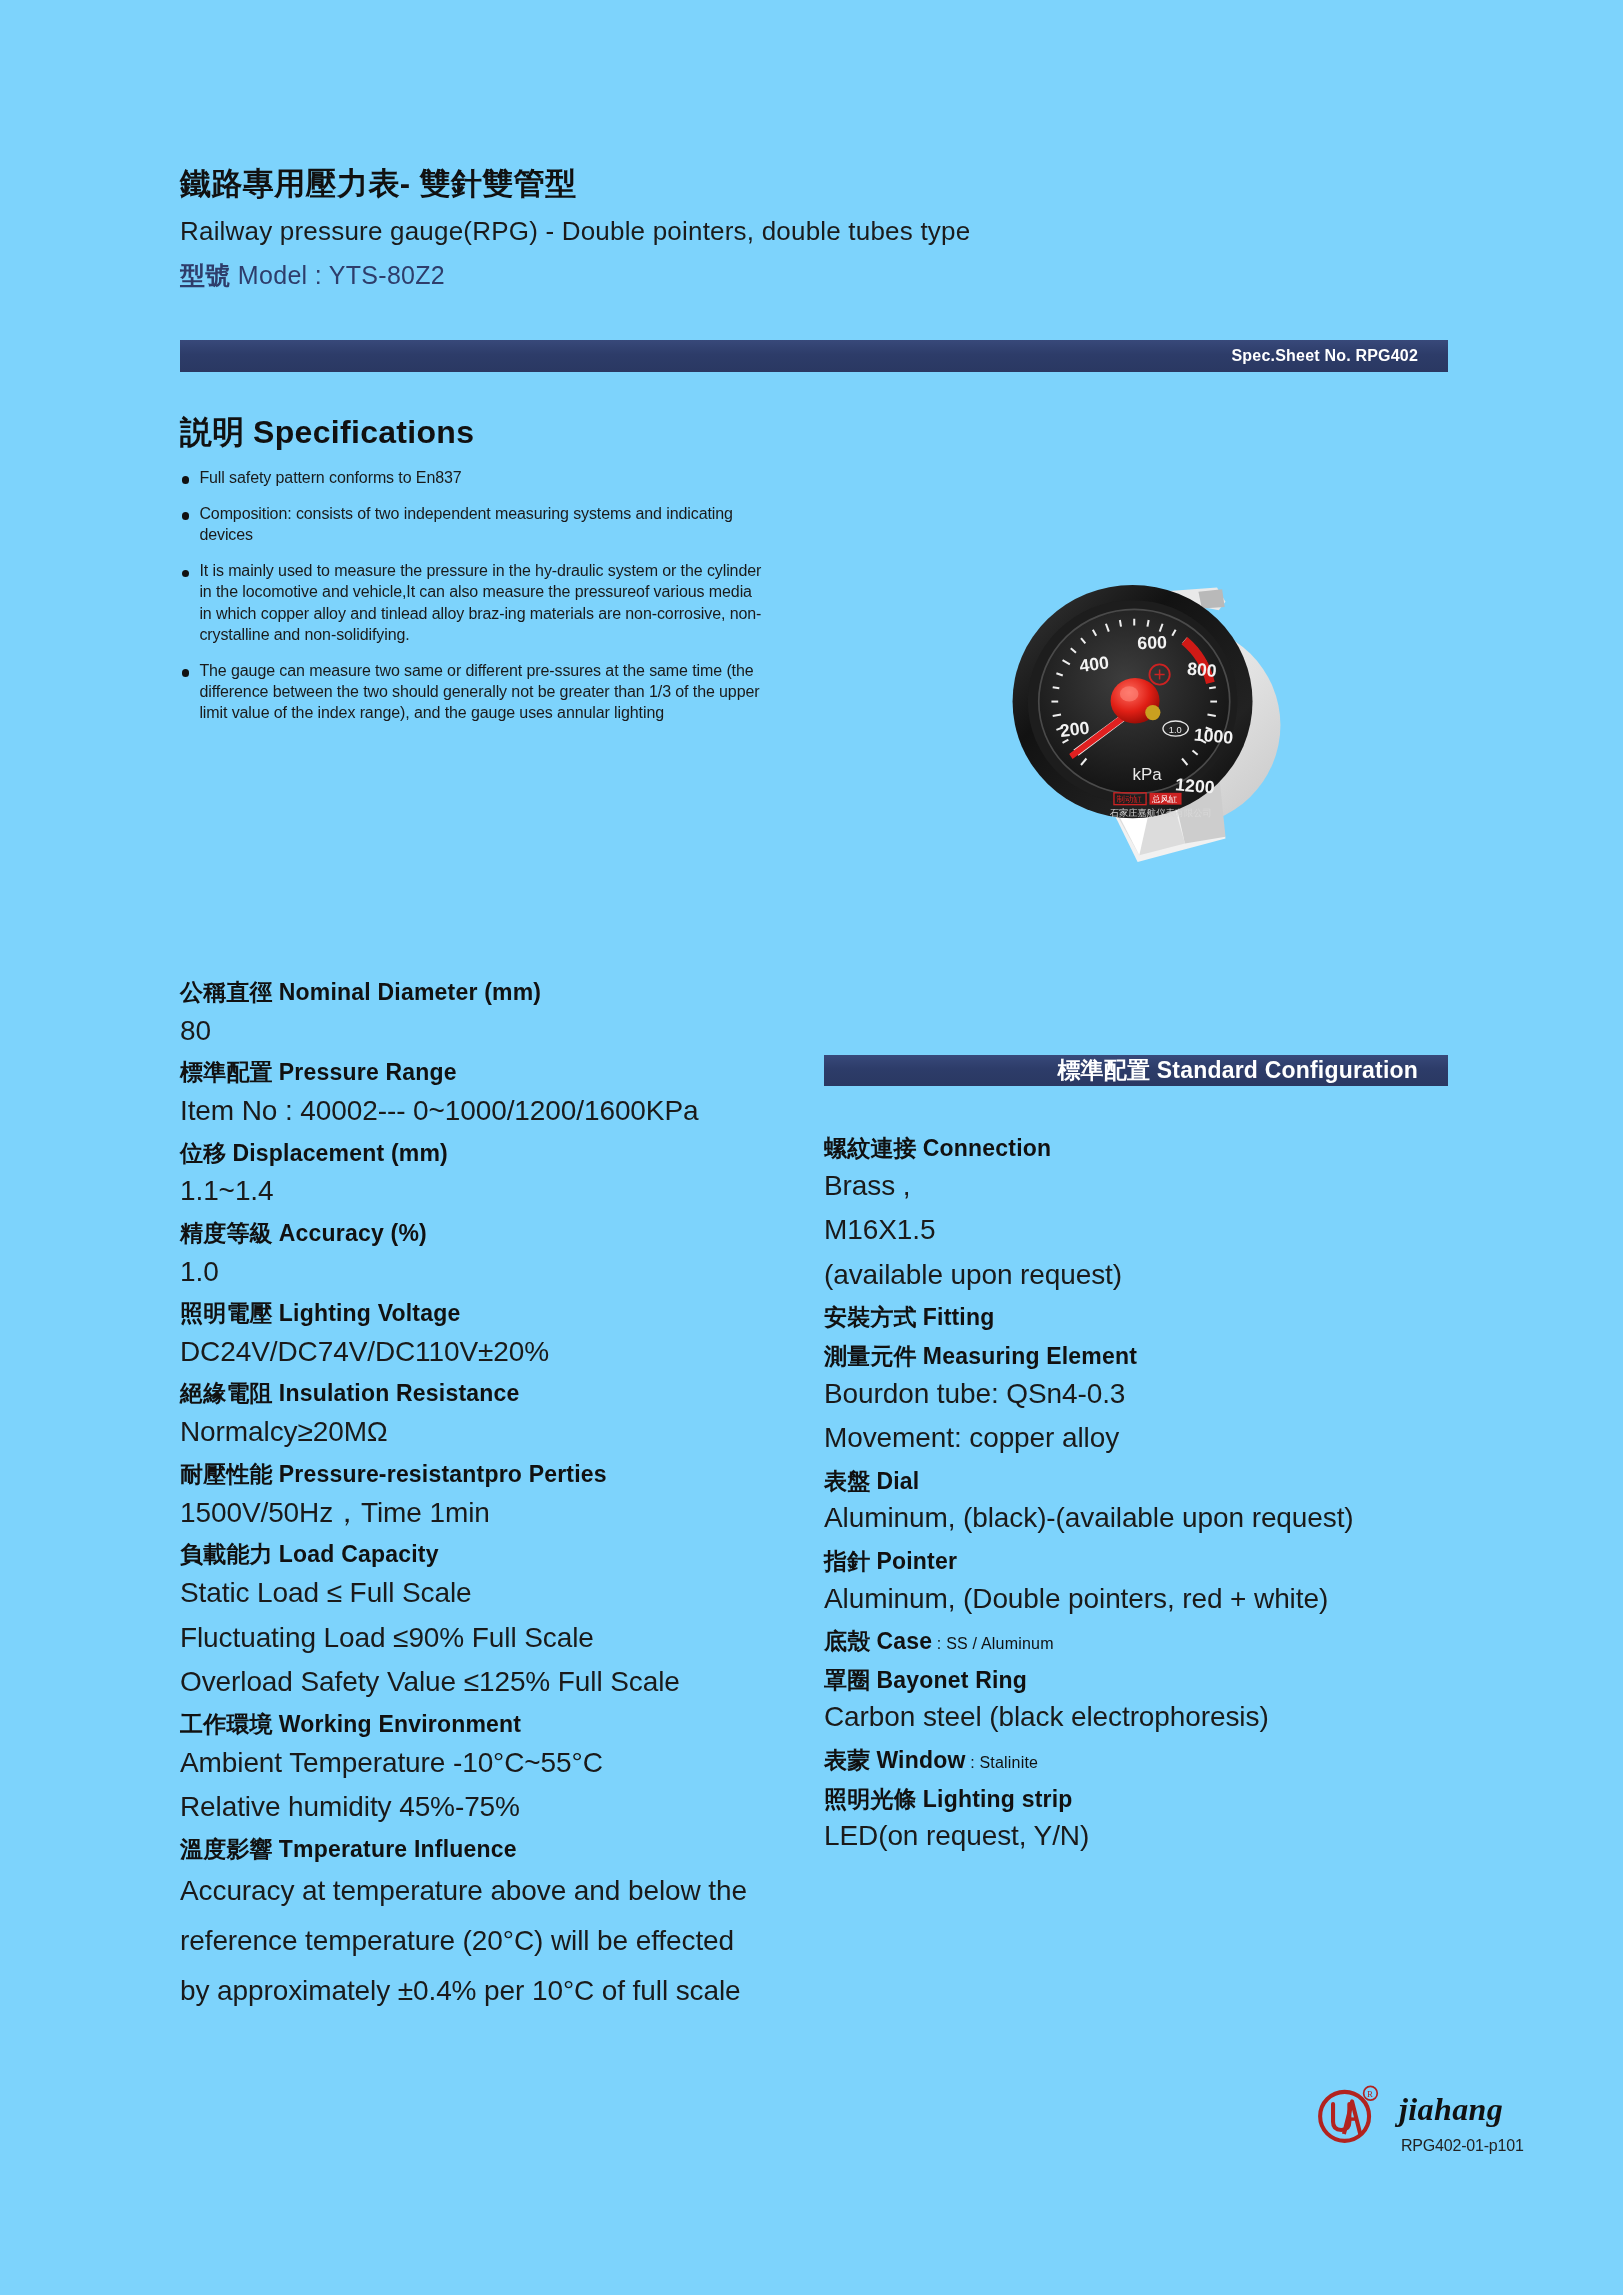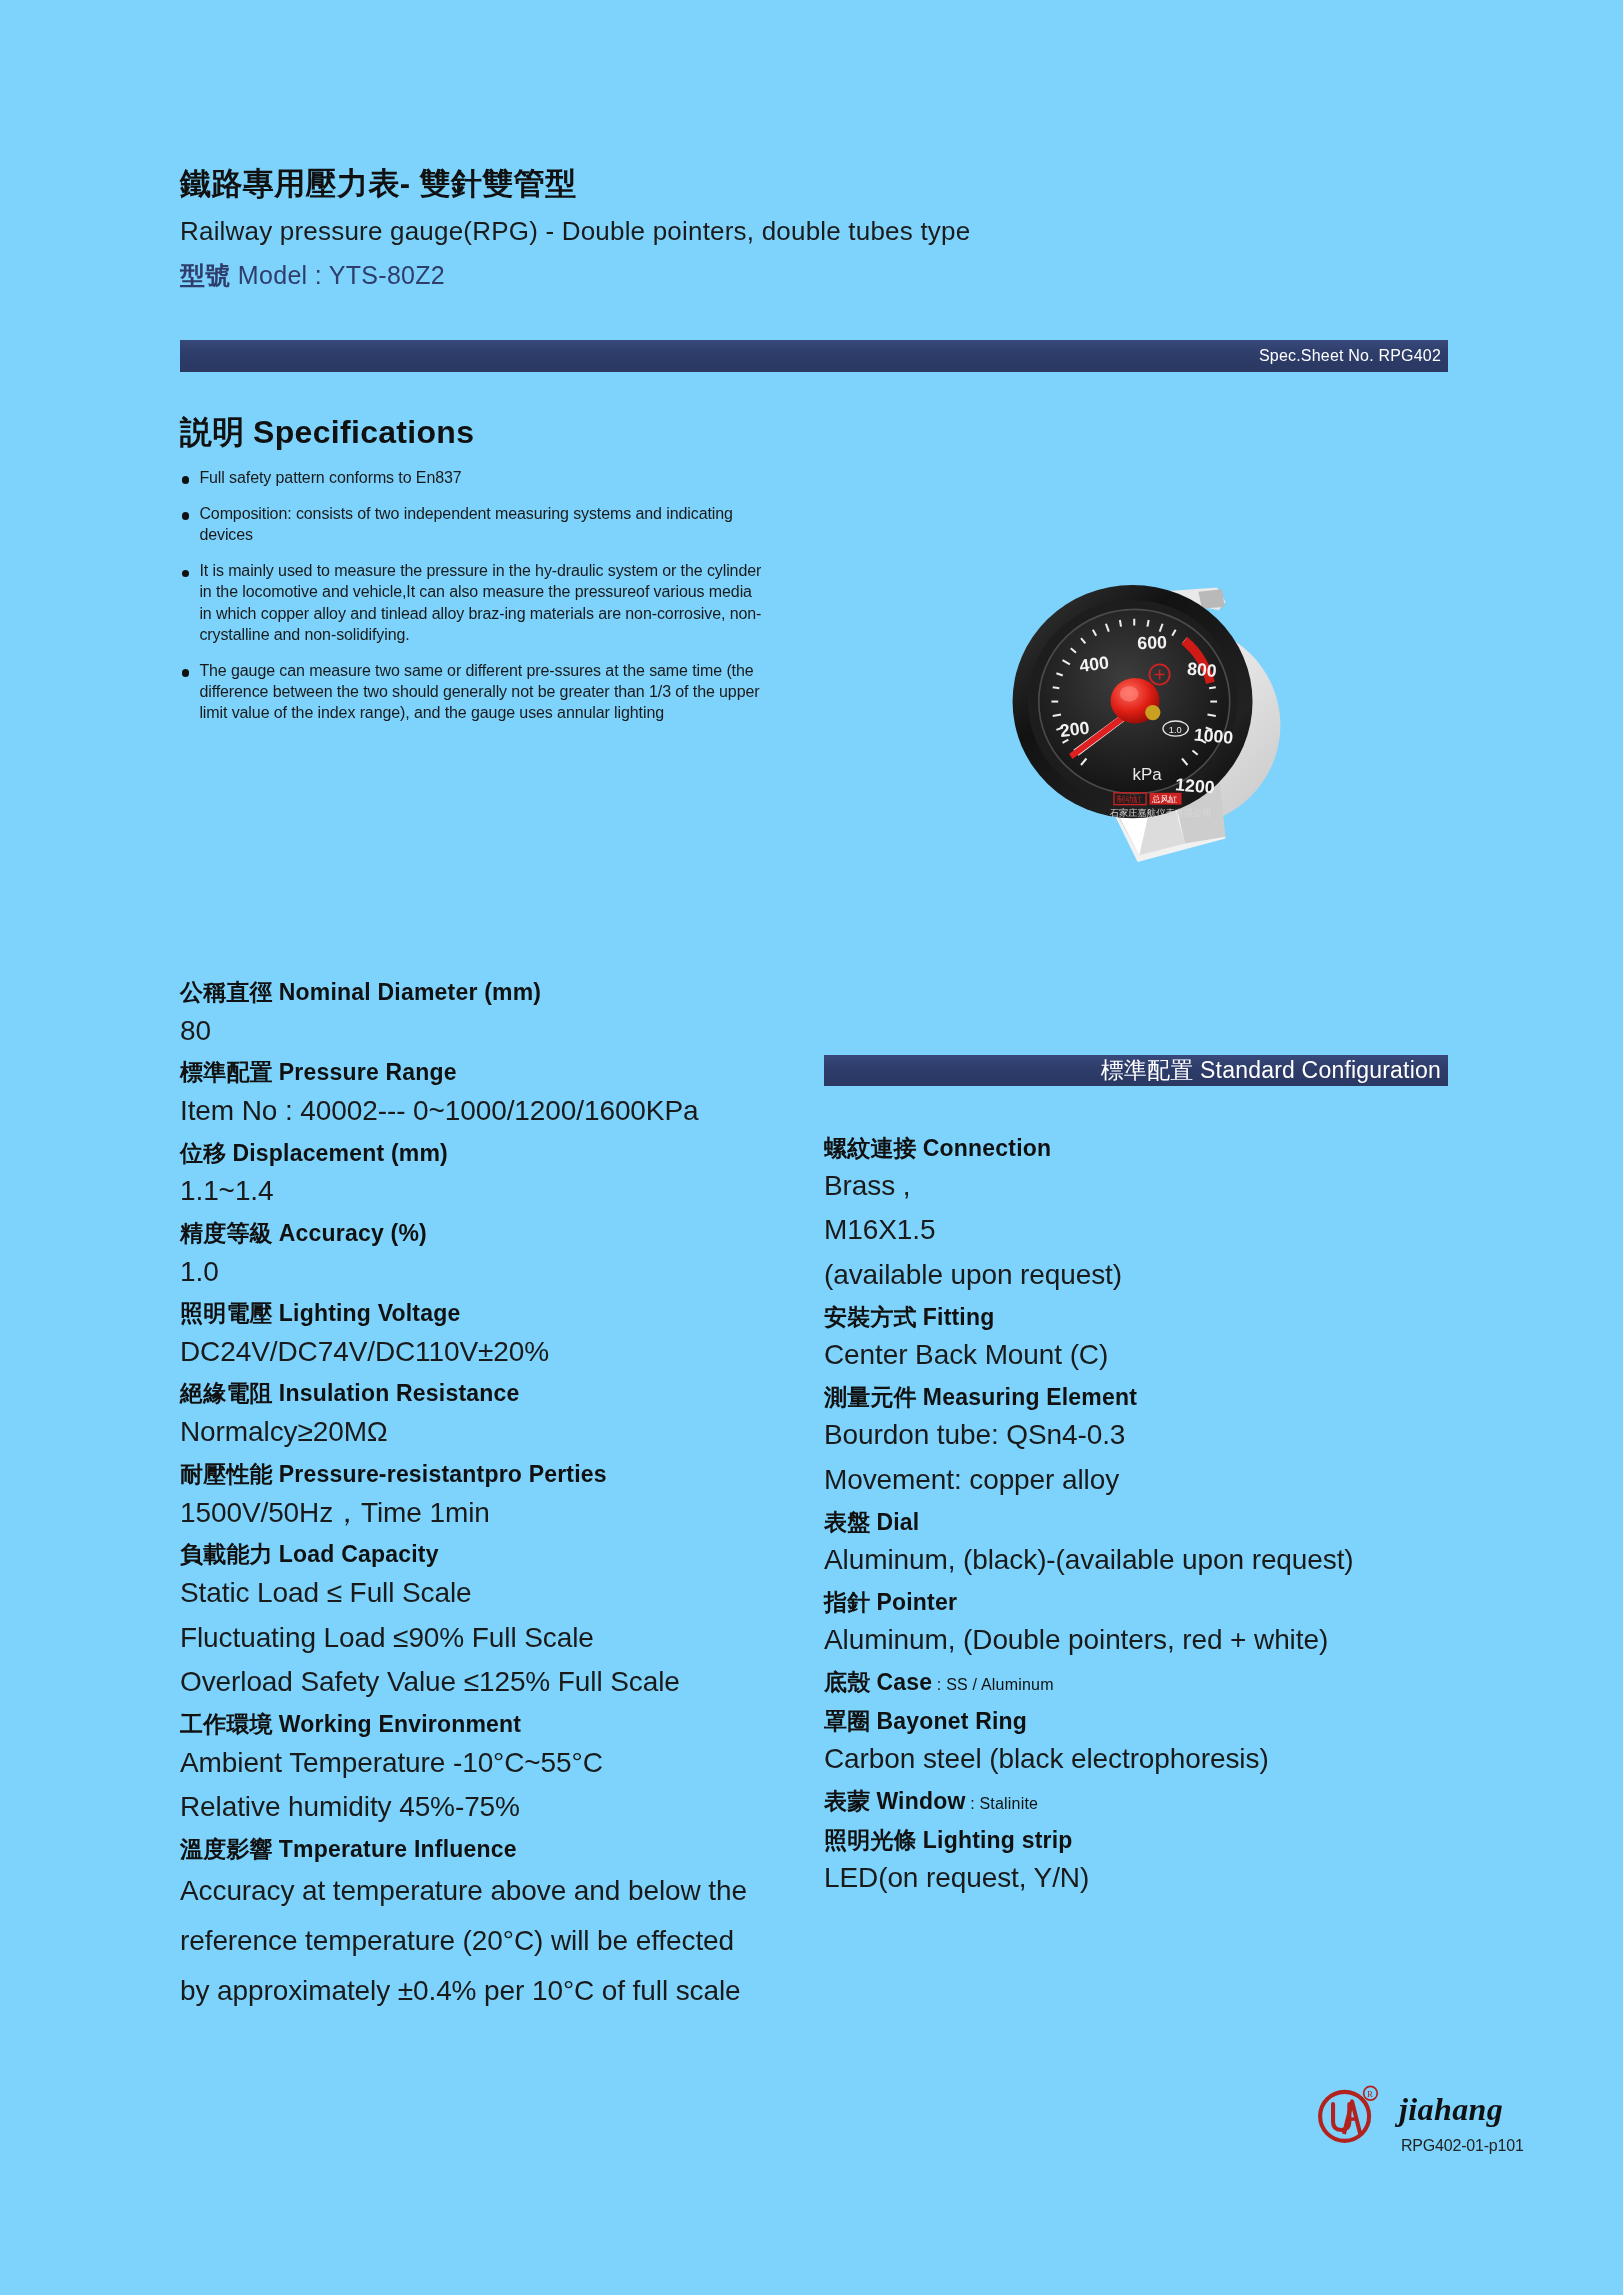--- a/index.html
+++ b/index.html
@@ -61,22 +61,22 @@
     position: absolute;
     background: linear-gradient(180deg, #38497a 0%, #2d3c69 45%, #2a3862 100%);
     display: flex;
     align-items: center;
     justify-content: flex-end;
     box-sizing: border-box;
   }
   .bar .bar-label {
     color: #ffffff;
     font-size: 16px;
-    font-weight: normal;
-    padding-right: 7px;
+    font-weight: bold;
+    padding-right: 30px;
     letter-spacing: 0.2px;
     white-space: nowrap;
   }
   #bar-spec {
     left: 180px;
     top: 340px;
     width: 1268px;
     height: 32px;
   }
   #bar-config {
@@ -457,21 +457,20 @@
 
   <div class="spec-col" id="col-right">
       <div class="spec-group">
         <div class="grp-title"><span class="cn">螺紋連接</span><span class="en">Connection</span></div>
         <div class="grp-val">Brass ,</div>
         <div class="grp-val">M16X1.5</div>
         <div class="grp-val">(available upon request)</div>
       </div>
       <div class="spec-group">
         <div class="grp-title"><span class="cn">安裝方式</span><span class="en">Fitting</span></div>
-        <div class="grp-val">Center Back Mount (C)</div>
       </div>
       <div class="spec-group">
         <div class="grp-title"><span class="cn">測量元件</span><span class="en">Measuring Element</span></div>
         <div class="grp-val">Bourdon tube: QSn4-0.3</div>
         <div class="grp-val">Movement: copper alloy</div>
       </div>
       <div class="spec-group">
         <div class="grp-title"><span class="cn">表盤</span><span class="en">Dial</span></div>
         <div class="grp-val">Aluminum, (black)-(available upon request)</div>
       </div>

